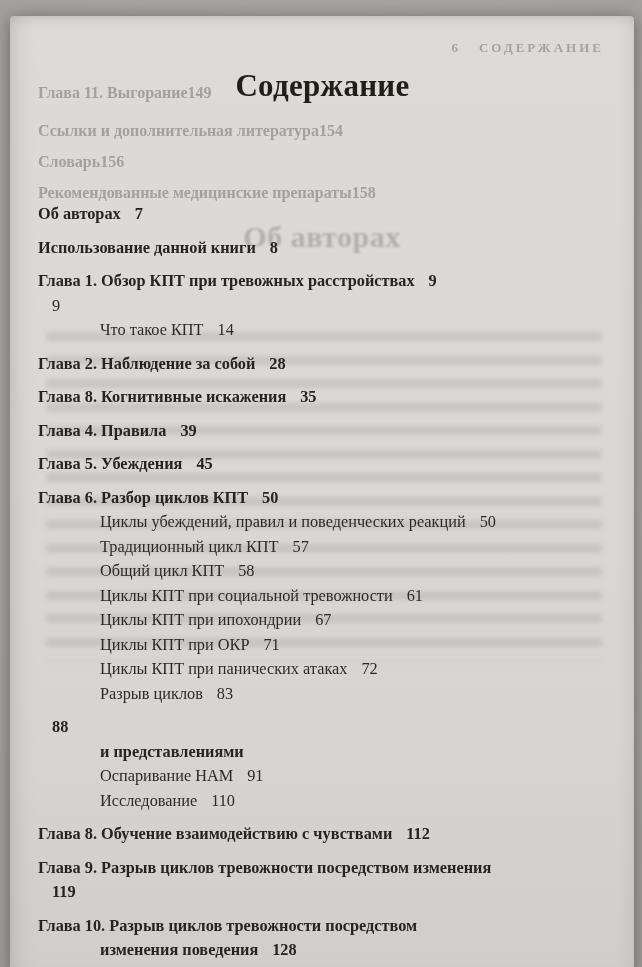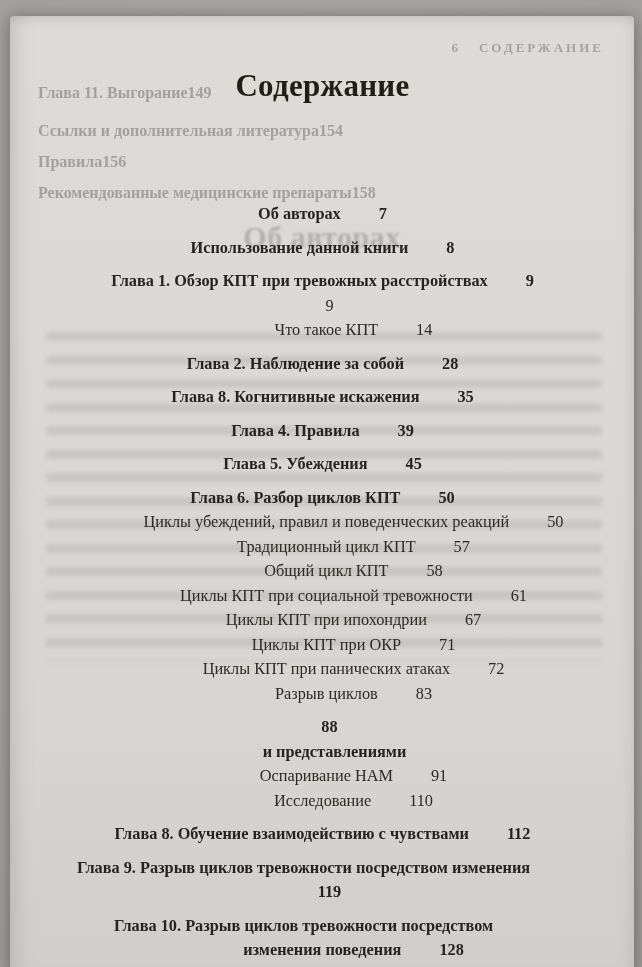--- a/index.html
+++ b/index.html
@@ -48,22 +48,22 @@
       rgba(116,114,110,0) 9px, rgba(116,114,110,0) 23.5px);
   }
   
   .content{position:relative;z-index:2;padding:50px 27px 0 28px;color:#2d2a26;}
   .title{
     text-align:center;font-weight:bold;font-size:31px;line-height:39px;
     letter-spacing:.3px;color:#211e18;
   }
   .toc{margin-top:97px;}
   .trow{
-    display:flex;justify-content:center;align-items:baseline;
-    font-size:16.3px;line-height:24.5px;gap:24px;
+    display:flex;justify-content:flex-start;align-items:baseline;
+    font-size:16.3px;line-height:24.5px;
   }
   .trow.bold{font-weight:bold;color:#262320;}
   .trow.gap{margin-top:9px;}
   .trow.ind .lbl,.trow.wrap2 .lbl{padding-left:62px;}
   .trow .pg{margin-left:14px;white-space:nowrap;}
 </style>
 </head>
 <body>
 
 <div class="photo">
@@ -77,21 +77,21 @@
       <div class="st-rows" id="st-rows">
           <div class="st-row">
     <span class="lbl">Глава 11. Выгорание</span>
     <span class="pg">149</span>
   </div>
           <div class="st-row">
     <span class="lbl">Ссылки и дополнительная литература</span>
     <span class="pg">154</span>
   </div>
           <div class="st-row">
-    <span class="lbl">Правила</span>
+    <span class="lbl">Словарь</span>
     <span class="pg">156</span>
   </div>
           <div class="st-row">
     <span class="lbl">Рекомендованные медицинские препараты</span>
     <span class="pg">158</span>
   </div>
         </div>
       <div class="st-heading">Об авторах</div>
       <div class="st-para"></div>
     </div>

